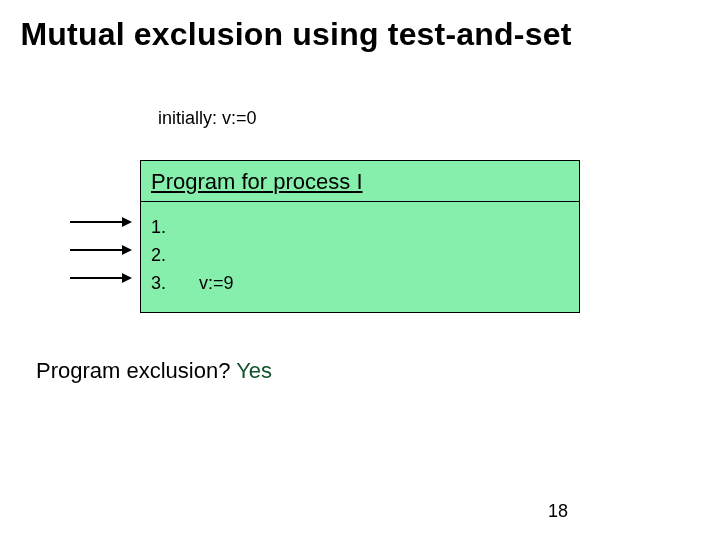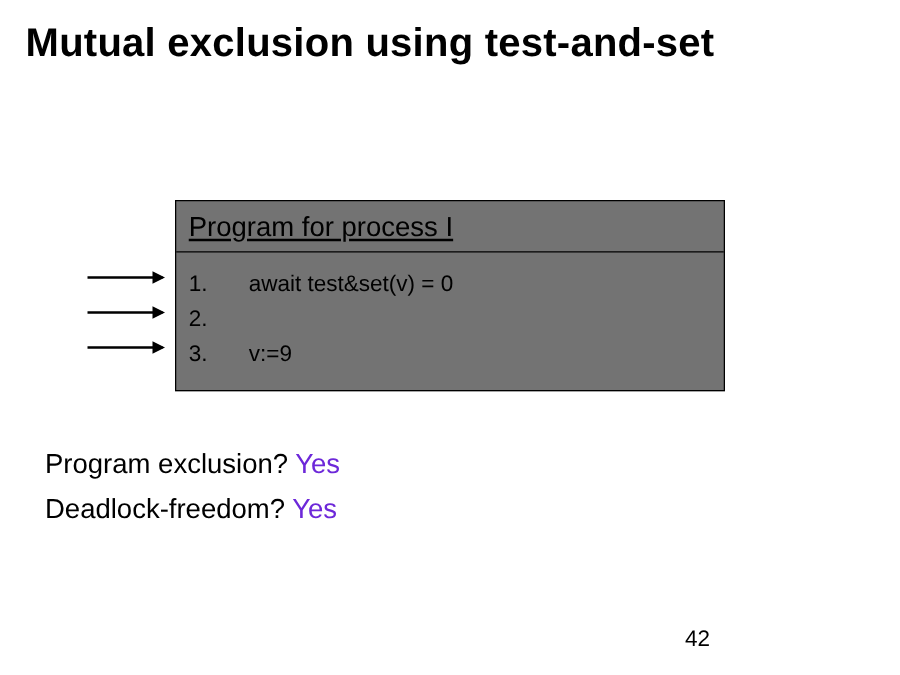--- a/index.html
+++ b/index.html
@@ -34,21 +34,21 @@
     left: 158px;
     font-size: 18px;
   }
   .program-box {
     position: absolute;
     top: 160px;
     left: 140px;
     width: 440px;
     border: 1.5px solid #000;
     box-sizing: border-box;
-    background: #737373;
+    background: #86efac;
   }
   .program-header {
     border-bottom: 1.5px solid #000;
     padding: 8px 10px 6px 10px;
     font-size: 22px;
     text-decoration: underline;
   }
   .program-body {
     padding: 12px 10px 14px 10px;
     font-size: 18px;
@@ -83,45 +83,45 @@
   .questions {
     position: absolute;
     left: 36px;
     top: 358px;
     font-size: 22px;
   }
   .q-row {
     margin-bottom: 10px;
   }
   .answer {
-    color: #6d28d9;
+    color: #14532d;
   }
   .pagenum {
     position: absolute;
     right: 24px;
     bottom: 18px;
     font-size: 18px;
     font-family: Arial, Helvetica, sans-serif;
     color: #000;
   }
 </style>
 </head>
 <body>
 
 <div class="slide">
 
   <div class="title">Mutual exclusion using test-and-set</div>
 
+  <div class="initially">initially: v:=0</div>
 
   <div class="program-box">
     <div class="program-header">Program for process I</div>
     <div class="program-body">
       <div class="code-row">
         <span class="code-num">1.</span>
-        <span>await test&amp;set(v) = 0</span>
       </div>
       <div class="code-row">
         <span class="code-num">2.</span>
       </div>
       <div class="code-row">
         <span class="code-num">3.</span>
         <span>v:=9</span>
       </div>
     </div>
   </div>
@@ -134,21 +134,17 @@
     </div>
   <div class="arrows" style="top:277px;">
       <div class="arrow"></div>
     </div>
 
   <div class="questions">
     <div class="q-row">
       <span>Program exclusion?</span>
       <span class="answer">Yes</span>
     </div>
-    <div class="q-row">
-      <span>Deadlock-freedom?</span>
-      <span class="answer">Yes</span>
-    </div>
   </div>
 
-  <div class="pagenum">42</div>
+  <div class="pagenum">18</div>
 
 </div>
 
 </body></html>

